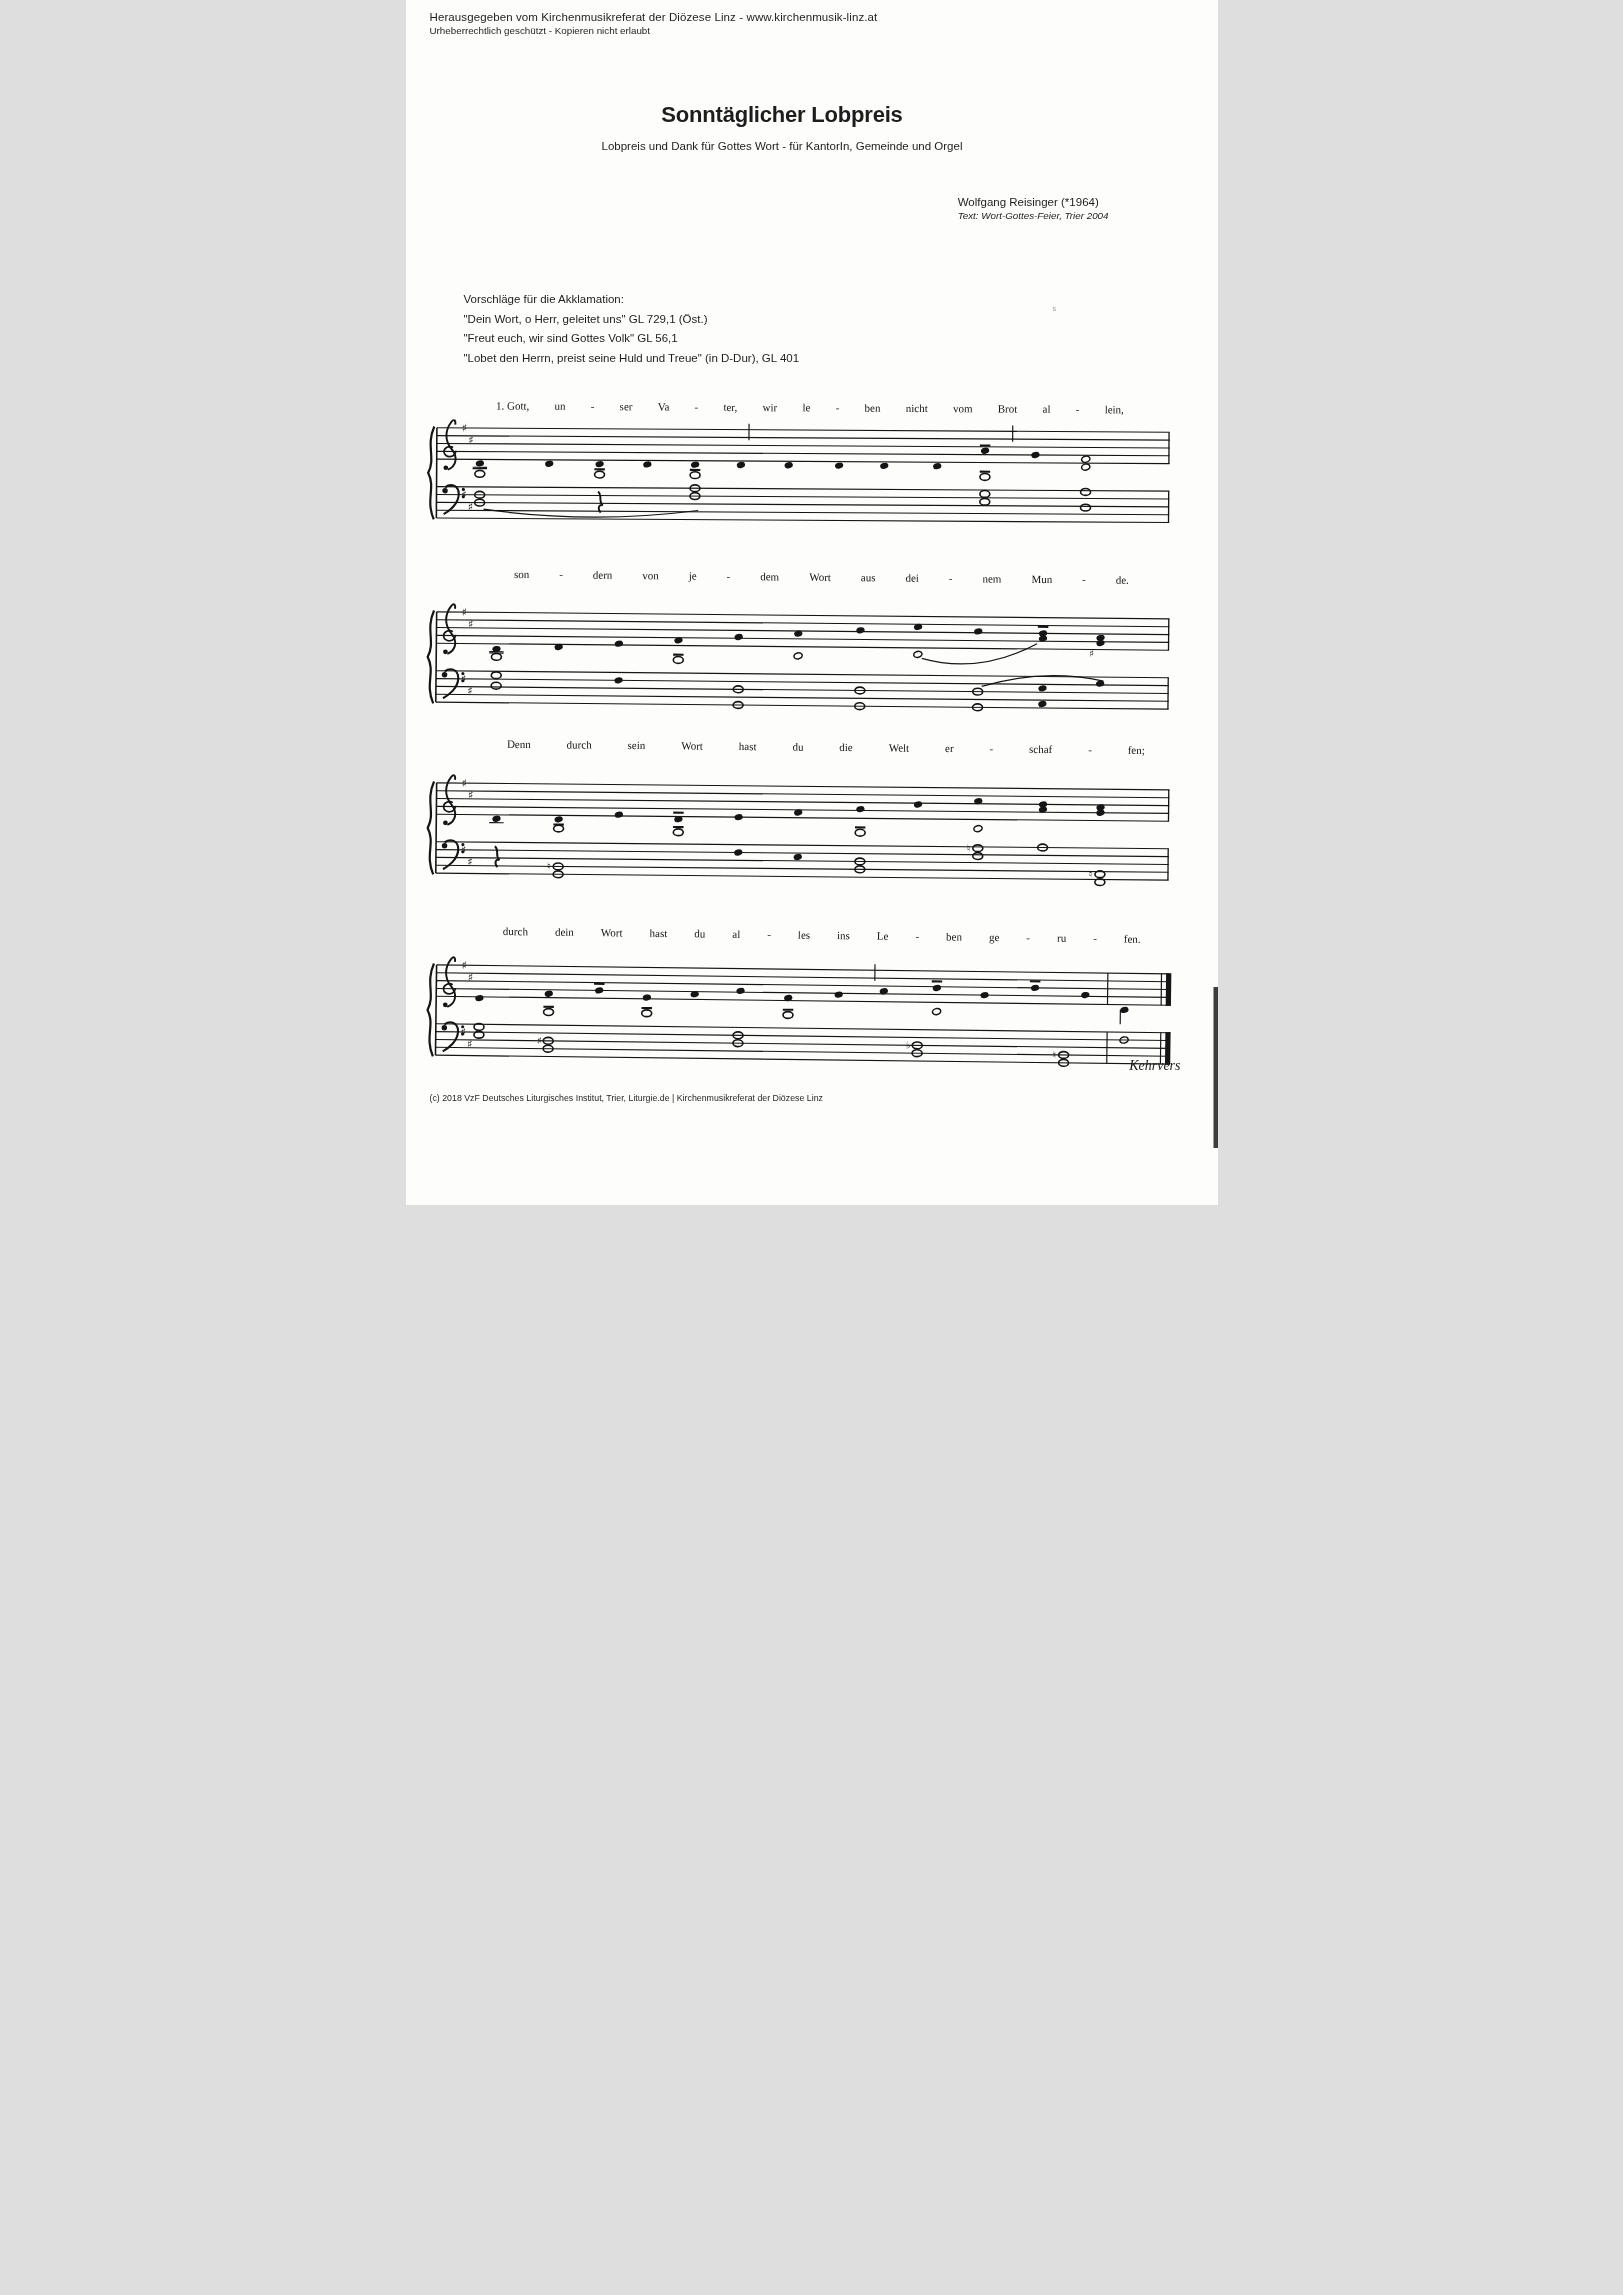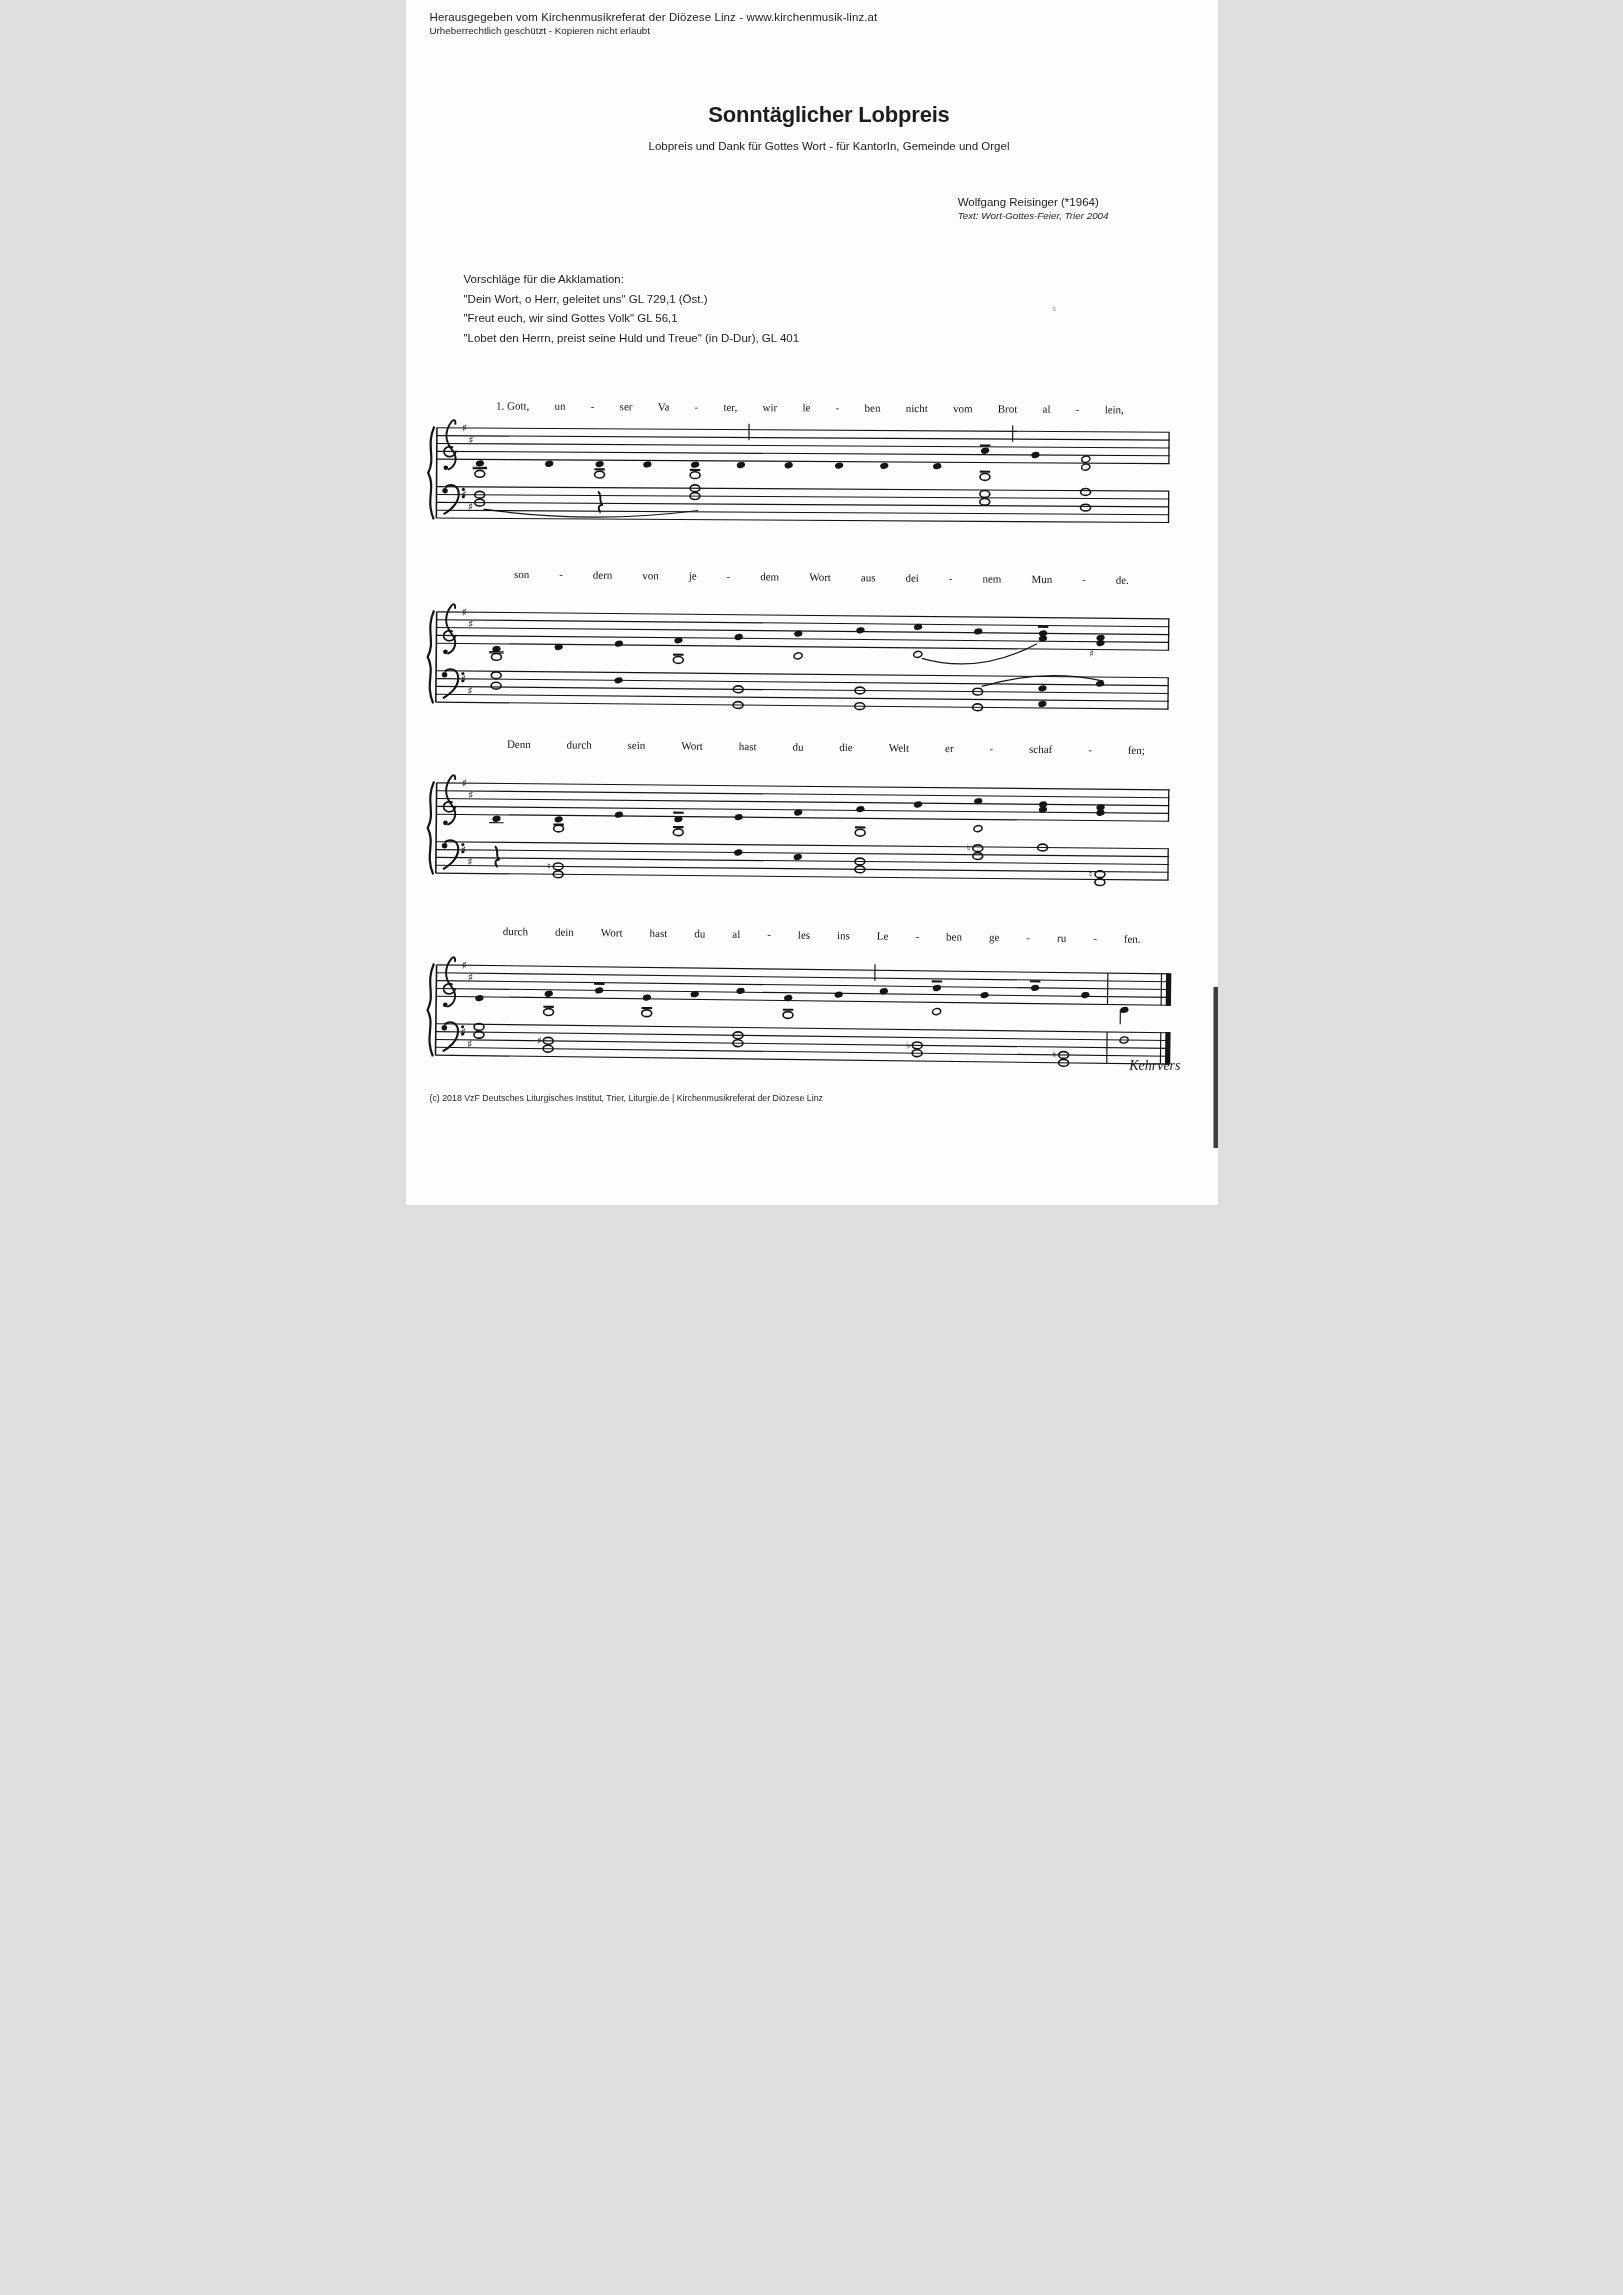--- a/index.html
+++ b/index.html
@@ -1,27 +1,27 @@
 <!DOCTYPE html>
 <html style="font-size:10.5px"><head>
 <meta charset="utf-8">
 <style>
   html,body{margin:0;padding:0;background:#dedede;}
   .page{position:relative;width:812px;height:1205px;margin:0 auto;background:#fdfdfc;
         overflow:hidden;font-family:"Liberation Sans",sans-serif;color:#1d1d1d;}
   .header{position:absolute;left:24px;top:10.5px;}
   .header-l1{font-size:11.5px;letter-spacing:0.1px;}
   .header-l2{font-size:9.8px;margin-top:2.6px;}
-  .titleblock{position:absolute;left:0;top:102px;width:753px;text-align:center;padding-left:47px;}
+  .titleblock{position:absolute;left:0;top:102px;width:753px;text-align:center;}
   .title{font-size:22px;font-weight:bold;letter-spacing:-0.2px;}
   .subtitle{font-size:11.5px;margin-top:12px;}
   .credits{position:absolute;right:109px;top:196px;text-align:left;}
   .composer{font-size:11.5px;}
   .textsource{font-size:9.8px;margin-top:2px;font-style:italic;}
-  .accl{position:absolute;left:58px;top:270px;font-size:11.5px;line-height:19.6px;}
+  .accl{position:absolute;left:58px;top:290px;font-size:11.5px;line-height:19.6px;}
   .system{position:absolute;left:0;width:812px;height:151px;}
   .lyrics{position:absolute;top:0;display:flex;justify-content:space-between;
           font-family:"Liberation Serif",serif;font-size:11px;color:#161616;white-space:nowrap;}
   .system-svg{position:absolute;left:18.3px;}
   .kehrvers{position:absolute;right:37px;top:1058px;font-family:"Liberation Serif",serif;
             font-style:italic;font-size:14px;}
   .footer{position:absolute;left:24px;top:1093px;font-size:8.8px;color:#262626;}
   .speck{position:absolute;left:647px;top:304px;font-size:7.2px;color:#9a9a9a;}
   .scan-edge{position:absolute;right:0;top:987px;width:3.3px;height:161px;background:#3d3d3d;}
   .scan-edge2{position:absolute;right:3.3px;top:987px;width:1.3px;height:161px;background:#9b9b9b;}

